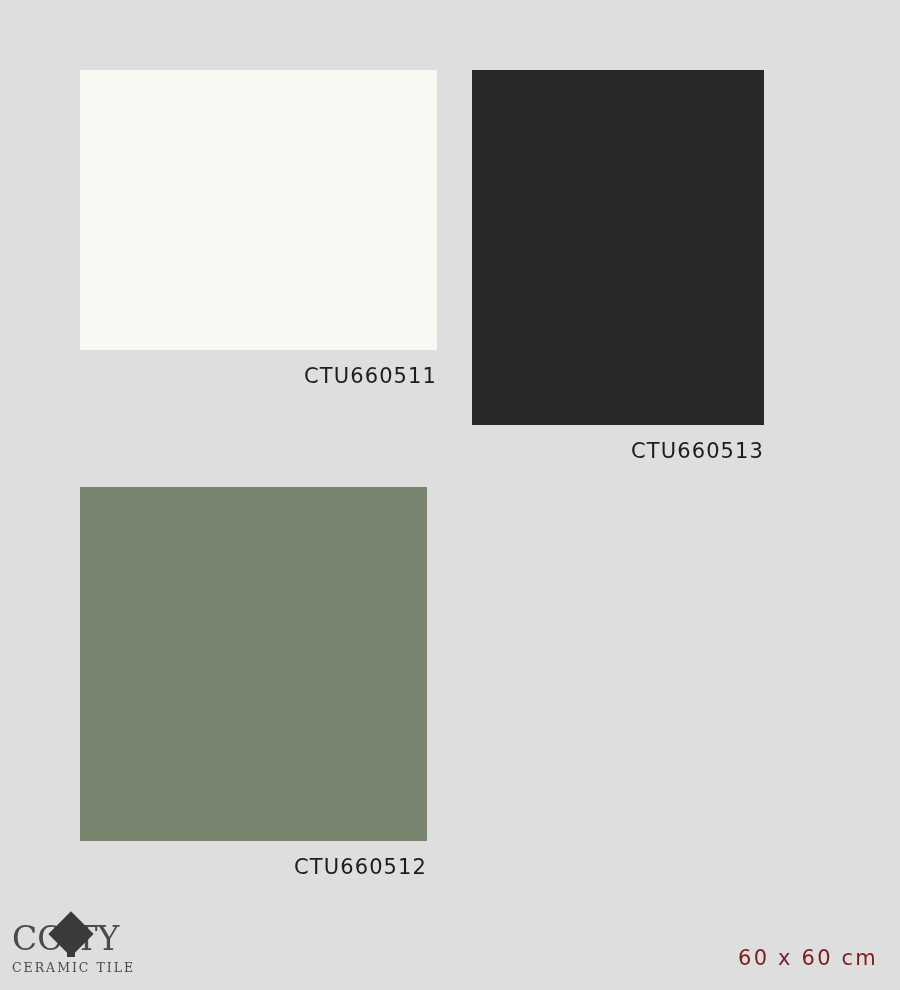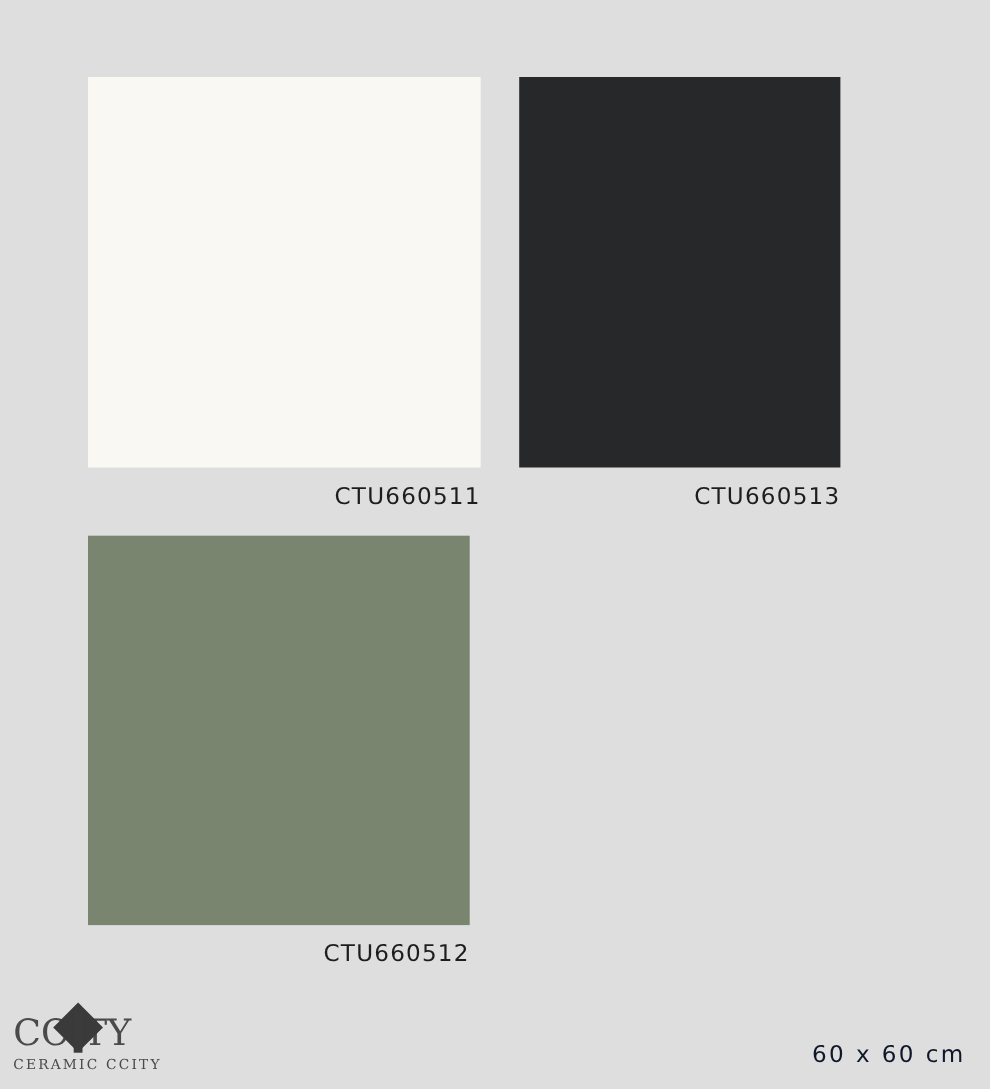--- a/index.html
+++ b/index.html
@@ -39,21 +39,21 @@
     letter-spacing: 1.1px;
     color: #1d1d1d;
     white-space: nowrap;
   }
 
   
   .swatch-a {
     left: 80px;
     top: 70px;
     width: 357px;
-    height: 355px;
+    height: 280px;
   }
   
   .swatch-b {
     left: 472px;
     top: 70px;
     width: 292px;
     height: 355px;
   }
   
   .swatch-c {
@@ -116,21 +116,21 @@
     white-space: nowrap;
   }
 
   .footer-size {
     position: absolute;
     right: 22px;
     bottom: 20px;
     font-family: "DejaVu Sans", sans-serif;
     font-size: 21px;
     letter-spacing: 2.2px;
-    color: #0f172a;
+    color: #7f1d1d;
     white-space: nowrap;
   }
 </style>
 </head>
 <body style="background-color: rgb(222, 222, 222);">
 
 <div class="catalog">
 
   <div class="swatch swatch-a">
     <span class="swatch-chip" style="background-color: rgb(250, 248, 243);"></span>
@@ -146,18 +146,18 @@
     <span class="swatch-chip" style="background-color: rgb(122, 133, 112);"></span>
     <span class="swatch-label">CTU660512</span>
   </div>
 
   <div class="footer-logo">
     <div class="logo-mark">
       <span class="logo-wordmark">CCITY</span>
       <span class="logo-diamond"></span>
       <span class="logo-bar"></span>
     </div>
-    <div class="logo-tagline">CERAMIC CCITY</div>
+    <div class="logo-tagline">CERAMIC TILE</div>
   </div>
 
   <div class="footer-size">60 x 60 cm</div>
 
 </div>
 
 </body></html>

